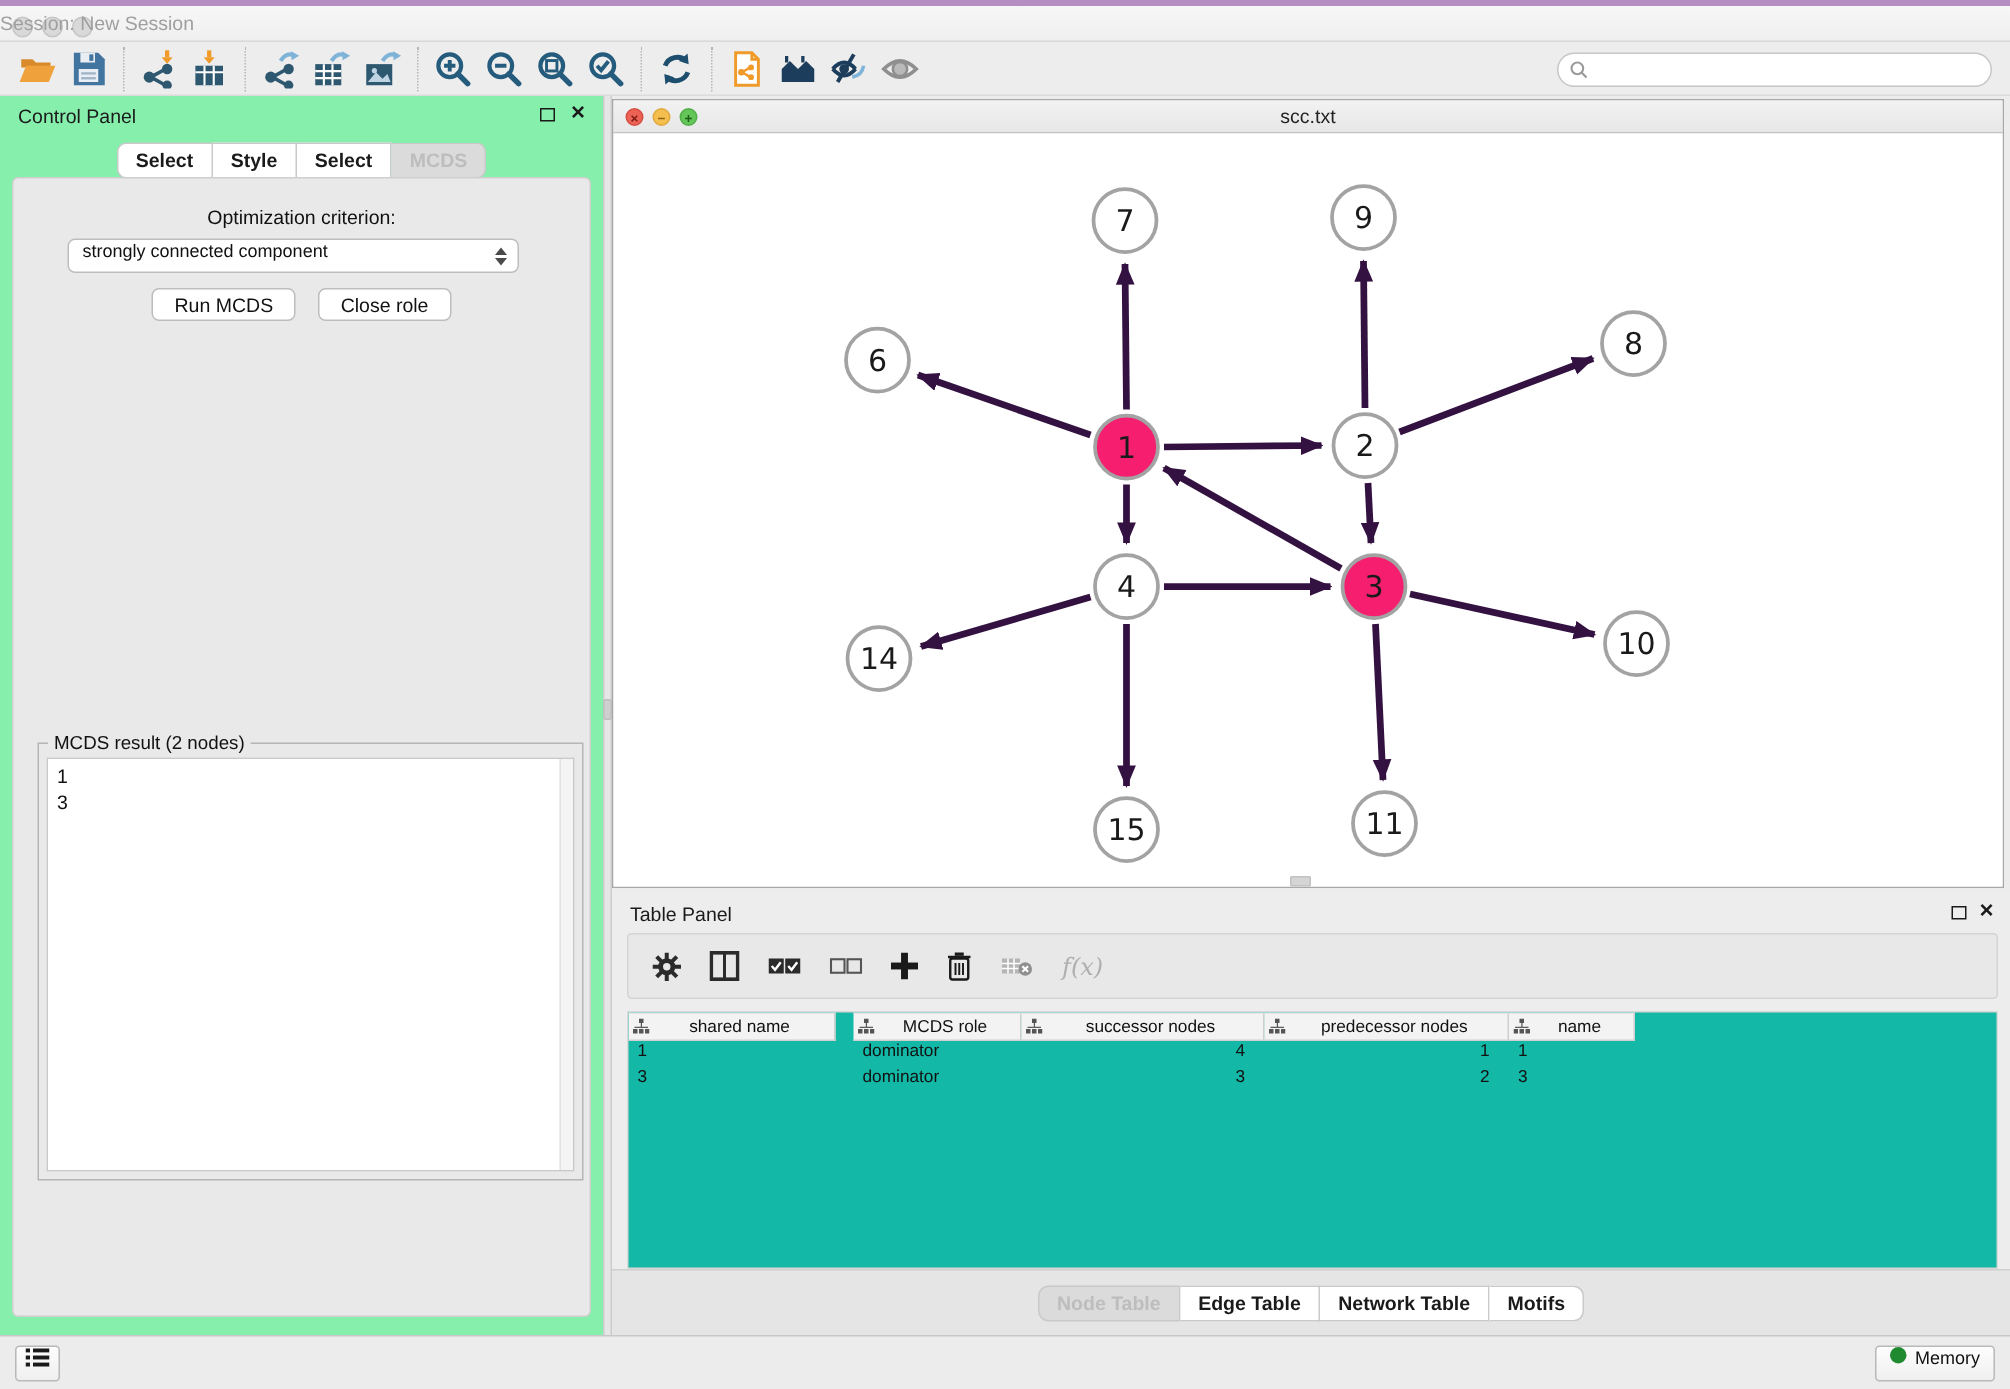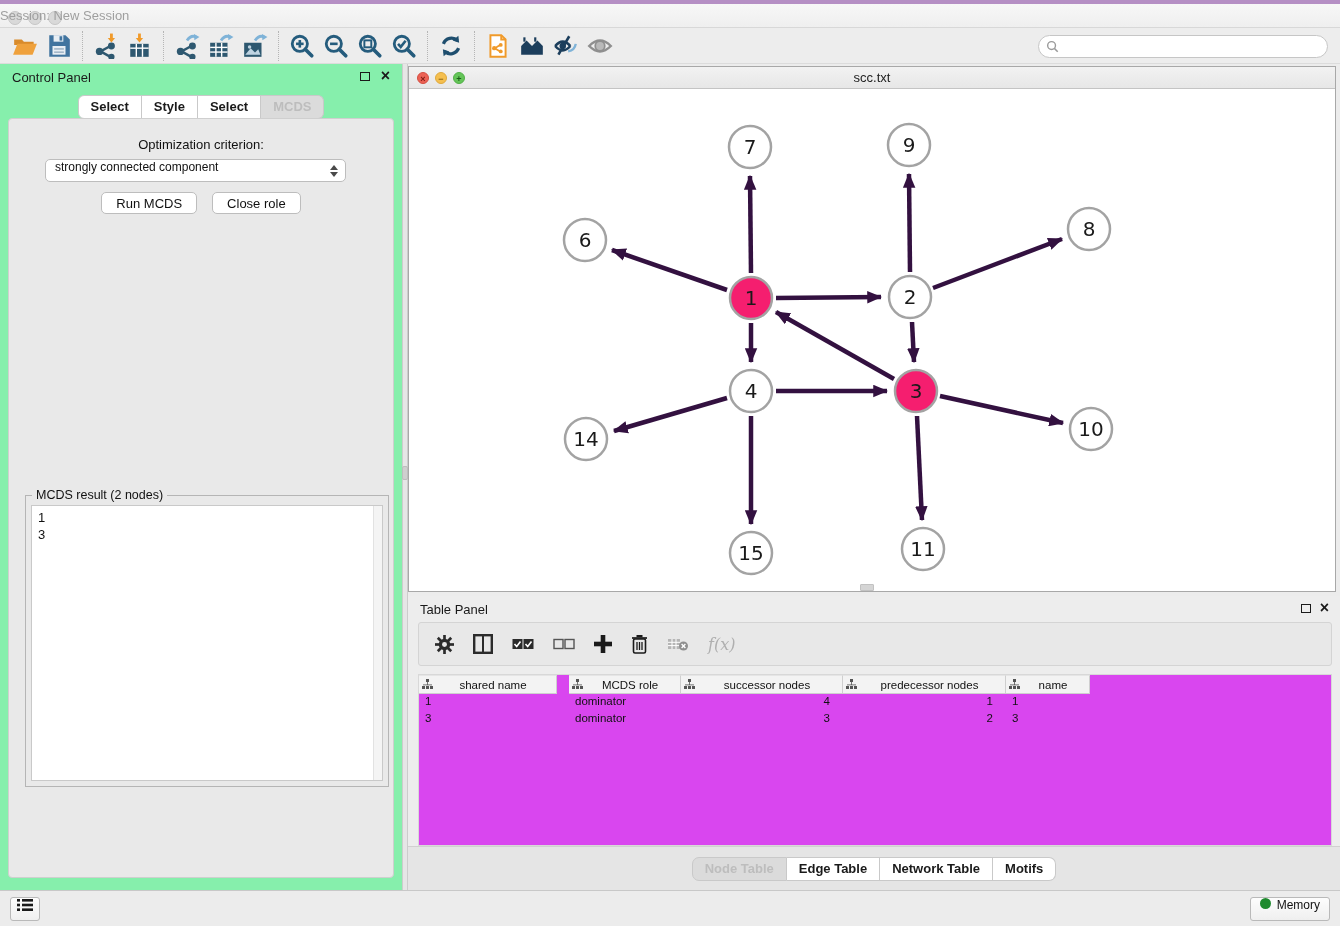--- a/index.html
+++ b/index.html
@@ -78,21 +78,21 @@
   .h-grip { position:absolute; left:860px; top:584px; width:14px; height:7px; background:#D5D5D5; border:1px solid #C2C2C2; border-radius:1px; }
 
   
   .table-panel { position:absolute; left:408px; top:596px; width:932px; height:294px; background:#EDEDED; }
   .tp-float { right:29px; } .tp-close { right:11px; }
   .tp-toolbar { position:absolute; left:10px; right:8px; top:26px; height:44px; background:#E8E8E8;
     border:1px solid #D4D4D4; border-radius:3px; display:flex; align-items:center; padding-left:16px; gap:19px; }
   .tp-btn { background:none; border:none; display:flex; align-items:center; cursor:pointer; padding:0; }
   .fx { font-family:"DejaVu Serif", serif; font-style:italic; font-size:16px; color:#AFAFAF; }
 
-  .tbl-wrap { position:absolute; left:10px; right:8px; top:78px; bottom:44px; background:#d946ef; border:1px solid #D8D8D8; overflow:hidden; }
+  .tbl-wrap { position:absolute; left:10px; right:8px; top:78px; bottom:44px; background:#14b8a6; border:1px solid #D8D8D8; overflow:hidden; }
   .tbl-head { display:flex; height:19px; }
   .th { height:19px; background:#F3F3F3; border-right:1px solid #CFCFCF; border-bottom:1px solid #CFCFCF; border-top:1px solid #E5E5E5;
     display:flex; align-items:center; font-size:11.5px; color:#111; padding:0 3px; cursor:pointer; }
   .th:first-child { border-left:none; }
   .th .lbl { flex:1; text-align:center; }
   .tr { display:flex; height:17px; }
   .td { font-size:11.5px; color:#111; padding:1px 6px 0; white-space:nowrap; overflow:hidden; }
   .col0 { width:138px; } .col1 { width:112px;margin-left:12px; } .col2 { width:162px; } .col3 { width:163px; } .col4 { width:84px; }
   .ar { text-align:right; padding-right:13px; }
 

